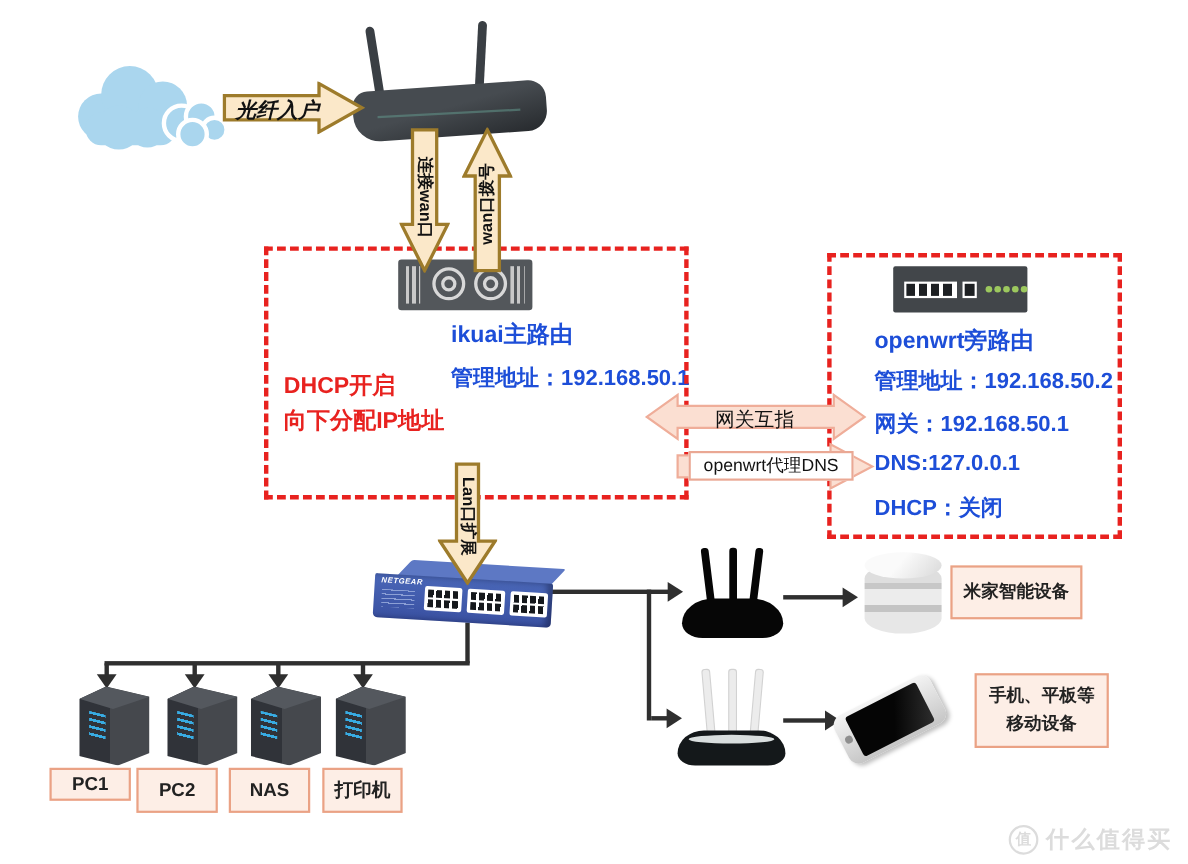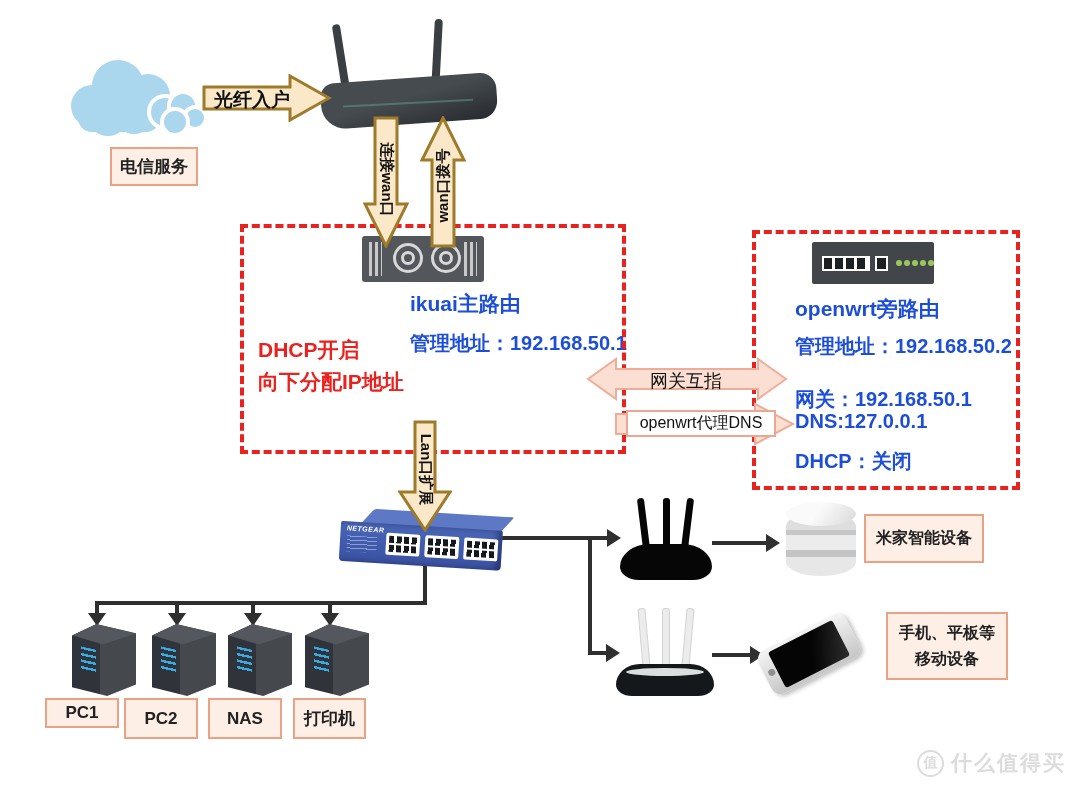--- a/index.html
+++ b/index.html
@@ -122,28 +122,25 @@
       <rect x="16" y="52" width="82" height="30" rx="14"></rect>
     </g>
     <g fill="#aad6ee" stroke="#ffffff" stroke-width="4">
       <circle cx="103" cy="62" r="16"></circle>
         <circle cx="121" cy="56" r="14"></circle>
       <circle cx="133" cy="68" r="11"></circle>
         <circle cx="113" cy="72" r="13"></circle>
     </g>
   </svg>
 
-  <div class="tag" style="left:110px;top:147px;width:88px;height:39px;">
-    <span>电信服务</span>
-  </div>
 
   <svg class="arrowsvg" style="left:202px;top:74px;" width="130" height="48" viewBox="0 0 130 48">
     <polygon points="2,13 88,13 88,2 127,24 88,46 88,35 2,35" fill="#fbe8c9" stroke="#9d7b2b" stroke-width="3"></polygon>
   </svg>
-  <div class="arrowlbl" style="left:206px;top:87px;width:92px;font-size:19px;">光纤入户</div>
+  <div class="arrowlbl" style="left:206px;top:87px;width:92px;font-size:19px;font-style:italic;">光纤入户</div>
 
   <div class="abs" id="router">
     <div class="antL"></div>
     <div class="antR"></div>
     <div class="body"></div>
   </div>
 
   <svg class="arrowsvg" style="left:363px;top:116px;" width="46" height="132" viewBox="0 0 46 132">
     <polygon points="12,2 34,2 34,88 44,88 23,130 2,88 12,88" fill="#fbe8c9" stroke="#9d7b2b" stroke-width="3"></polygon>
   </svg>
@@ -175,21 +172,21 @@
         <i></i>
       </div>
     <div class="port1">
         <i></i>
       </div>
     <div class="dots"></div>
   </div>
 
   <div class="info title" style="left:795px;top:295px;">openwrt旁路由</div>
   <div class="info" style="left:795px;top:333px;">管理地址：192.168.50.2</div>
-  <div class="info" style="left:795px;top:372px;margin-top:14px;">网关：192.168.50.1</div>
+  <div class="info" style="left:795px;top:372px;">网关：192.168.50.1</div>
   <div class="info" style="left:795px;top:410px;">DNS:127.0.0.1</div>
   <div class="info" style="left:795px;top:448px;">DHCP：关闭</div>
 
   <svg class="arrowsvg" style="left:586px;top:356px;" width="202" height="46" viewBox="0 0 202 46">
     <polygon points="2,23 30,3 30,13 172,13 172,3 200,23 172,43 172,33 30,33 30,43" fill="#fbdfd2" stroke="#efad99" stroke-width="2"></polygon>
   </svg>
   <div class="arrowlbl" style="left:616px;top:369px;width:140px;font-size:18px;font-weight:400;">网关互指</div>
 
   <svg class="arrowsvg" style="left:614px;top:402px;" width="182" height="44" viewBox="0 0 182 44">
     <polygon points="2,12 141,12 141,2 179,22 141,42 141,32 2,32" fill="#fbdfd2" stroke="#efad99" stroke-width="2"></polygon>

